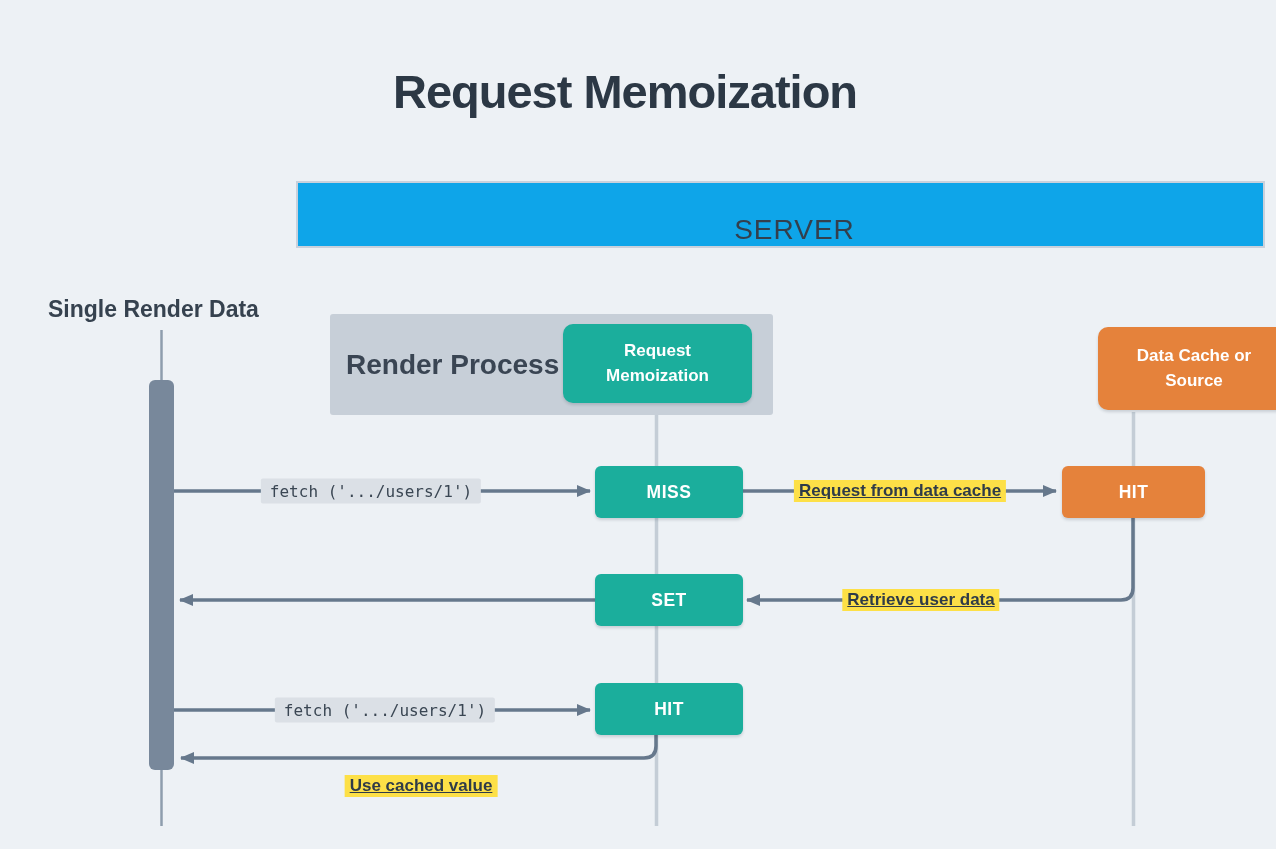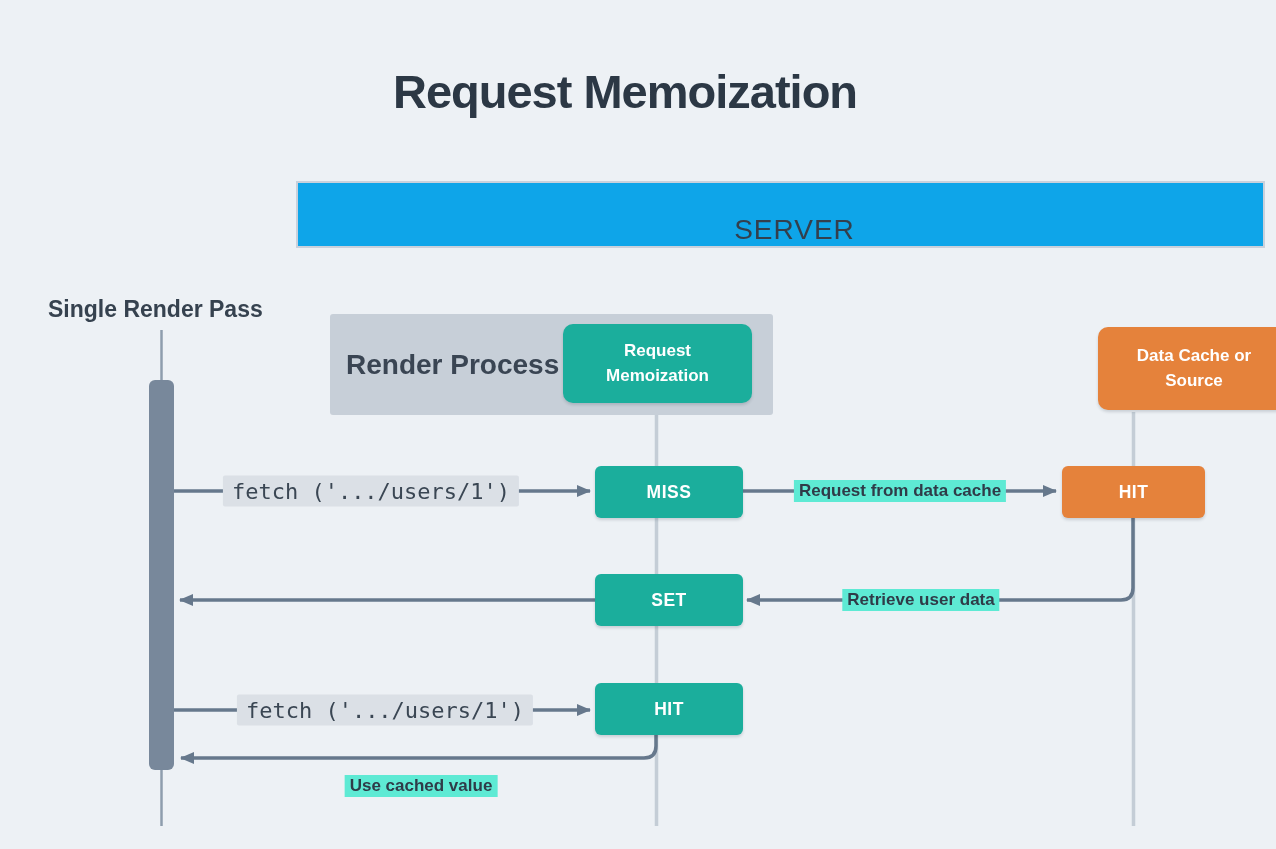--- a/index.html
+++ b/index.html
@@ -49,30 +49,30 @@
   .chip.datacache{left:1098px;top:327px;width:192px;height:83px;}
   .node{border-radius:6px;font-size:17.5px;letter-spacing:0.5px;height:52px;width:148px;}
   .node.miss{left:595px;top:466px;}
   .node.hitcache{left:1062px;top:466px;width:143px;}
   .node.set{left:595px;top:574px;}
   .node.hitmemo{left:595px;top:683px;}
 
   .edge-label{
     position:absolute;transform:translate(-50%,-50%);
     font-size:17px;font-weight:600;color:#2F3B48;
-    background:#5eead4;padding:1px 5px;white-space:nowrap;z-index:2;
+    background:#fde047;padding:1px 5px;white-space:nowrap;z-index:2;text-decoration:underline;
   }
   .edge-label.lbl-request{left:900px;top:491px;}
   .edge-label.lbl-retrieve{left:921px;top:600px;}
   .edge-label.lbl-usecached{left:421px;top:786px;}
 
   .code-label{
     position:absolute;transform:translate(-50%,-50%);
     font-family:"DejaVu Sans Mono", monospace;
-    font-size:22px;color:#3A4653;background:#DBE0E6;
+    font-size:16px;color:#3A4653;background:#DBE0E6;
     padding:3px 9px;border-radius:2px;white-space:nowrap;z-index:2;
   }
   .code-label.fetch-1{left:371px;top:491px;}
   .code-label.fetch-2{left:385px;top:710px;}
 </style>
 </head>
 <body>
 
 <div class="stage">
 
@@ -98,21 +98,21 @@
 
     <rect x="149" y="380" width="25" height="390" rx="6" fill="#78889B"></rect>
   </svg>
 
   <h1 class="page-title">Request Memoization</h1>
 
   <div class="server-box">
     <span>SERVER</span>
   </div>
 
-  <div class="srp-label">Single Render Pass</div>
+  <div class="srp-label">Single Render Data</div>
 
   <div class="panel">
     <span class="panel-label">Render Process</span>
   </div>
 
   <div class="chip teal memo">Request Memoization</div>
 
   <div class="chip orange datacache">Data Cache or Source</div>
 
   <div class="node teal miss">MISS</div>

